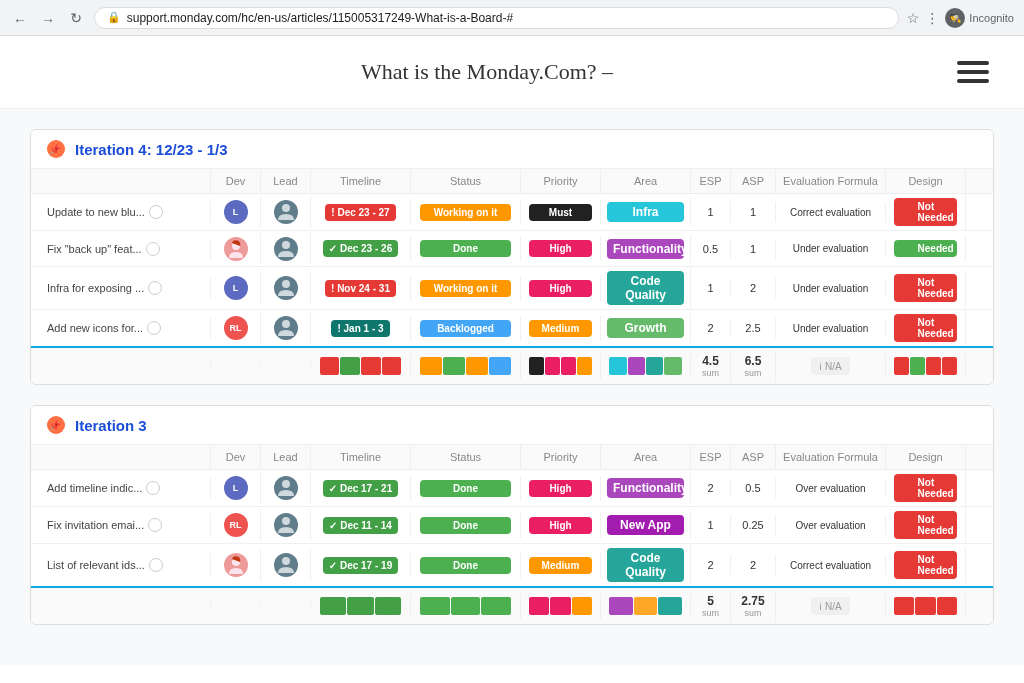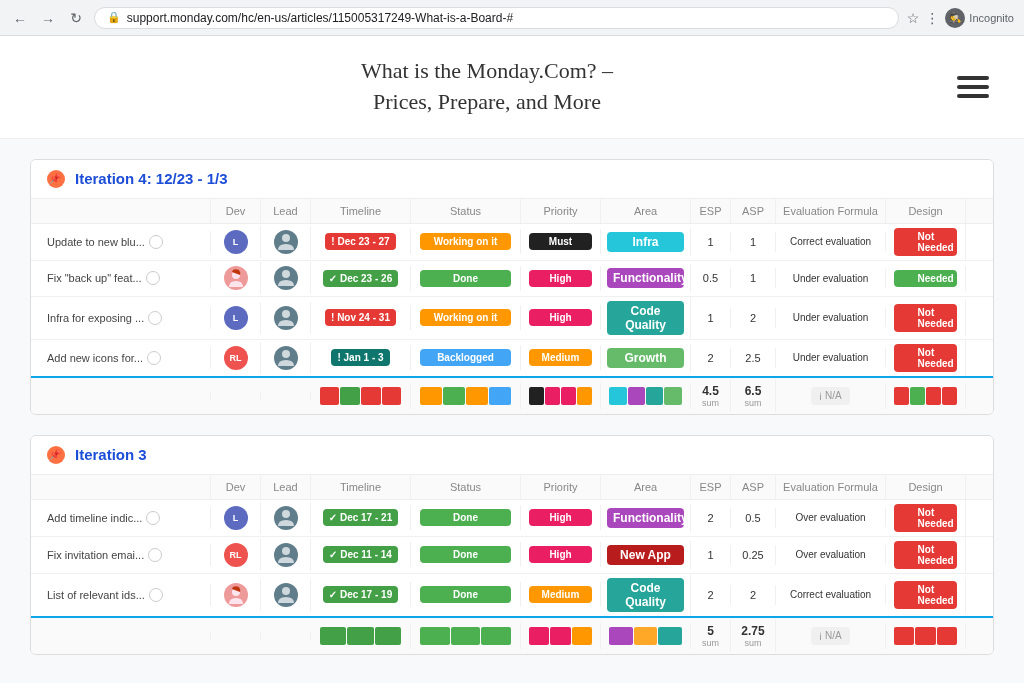--- a/index.html
+++ b/index.html
@@ -201,21 +201,20 @@
     <div class="browser-incognito">
       <div class="incognito-icon">🕵</div>
       <span>Incognito</span>
     </div>
   </div>
 </div>
 
 <div class="site-header">
   <div class="header-title">
     <span>What is the Monday.Com? –</span><br>
-    <span>Prices, Prepare, and More</span>
   </div>
   <div class="hamburger-menu">
     <div class="hamburger-line"></div>
     <div class="hamburger-line"></div>
     <div class="hamburger-line"></div>
   </div>
 </div>
 
 <div class="content-area">
 
@@ -553,21 +552,21 @@
       <div class="cell">
         <span class="timeline-badge" style="background:#43a047;">✓ Dec 11 - 14</span>
       </div>
       <div class="cell">
         <span class="status-badge" style="background:#4caf50;">Done</span>
       </div>
       <div class="cell">
         <span class="priority-badge" style="background:#e91e63;">High</span>
       </div>
       <div class="cell">
-        <span class="area-badge" style="background:#b91c1c;">New App</span>
+        <span class="area-badge" style="background:#a21caf;">New App</span>
       </div>
       <div class="cell">
             <span class="cell-text">1</span>
           </div>
       <div class="cell">
             <span class="cell-text">0.25</span>
           </div>
       <div class="cell">
             <span class="cell-text" style="font-size:10px;">Over evaluation</span>
           </div>

